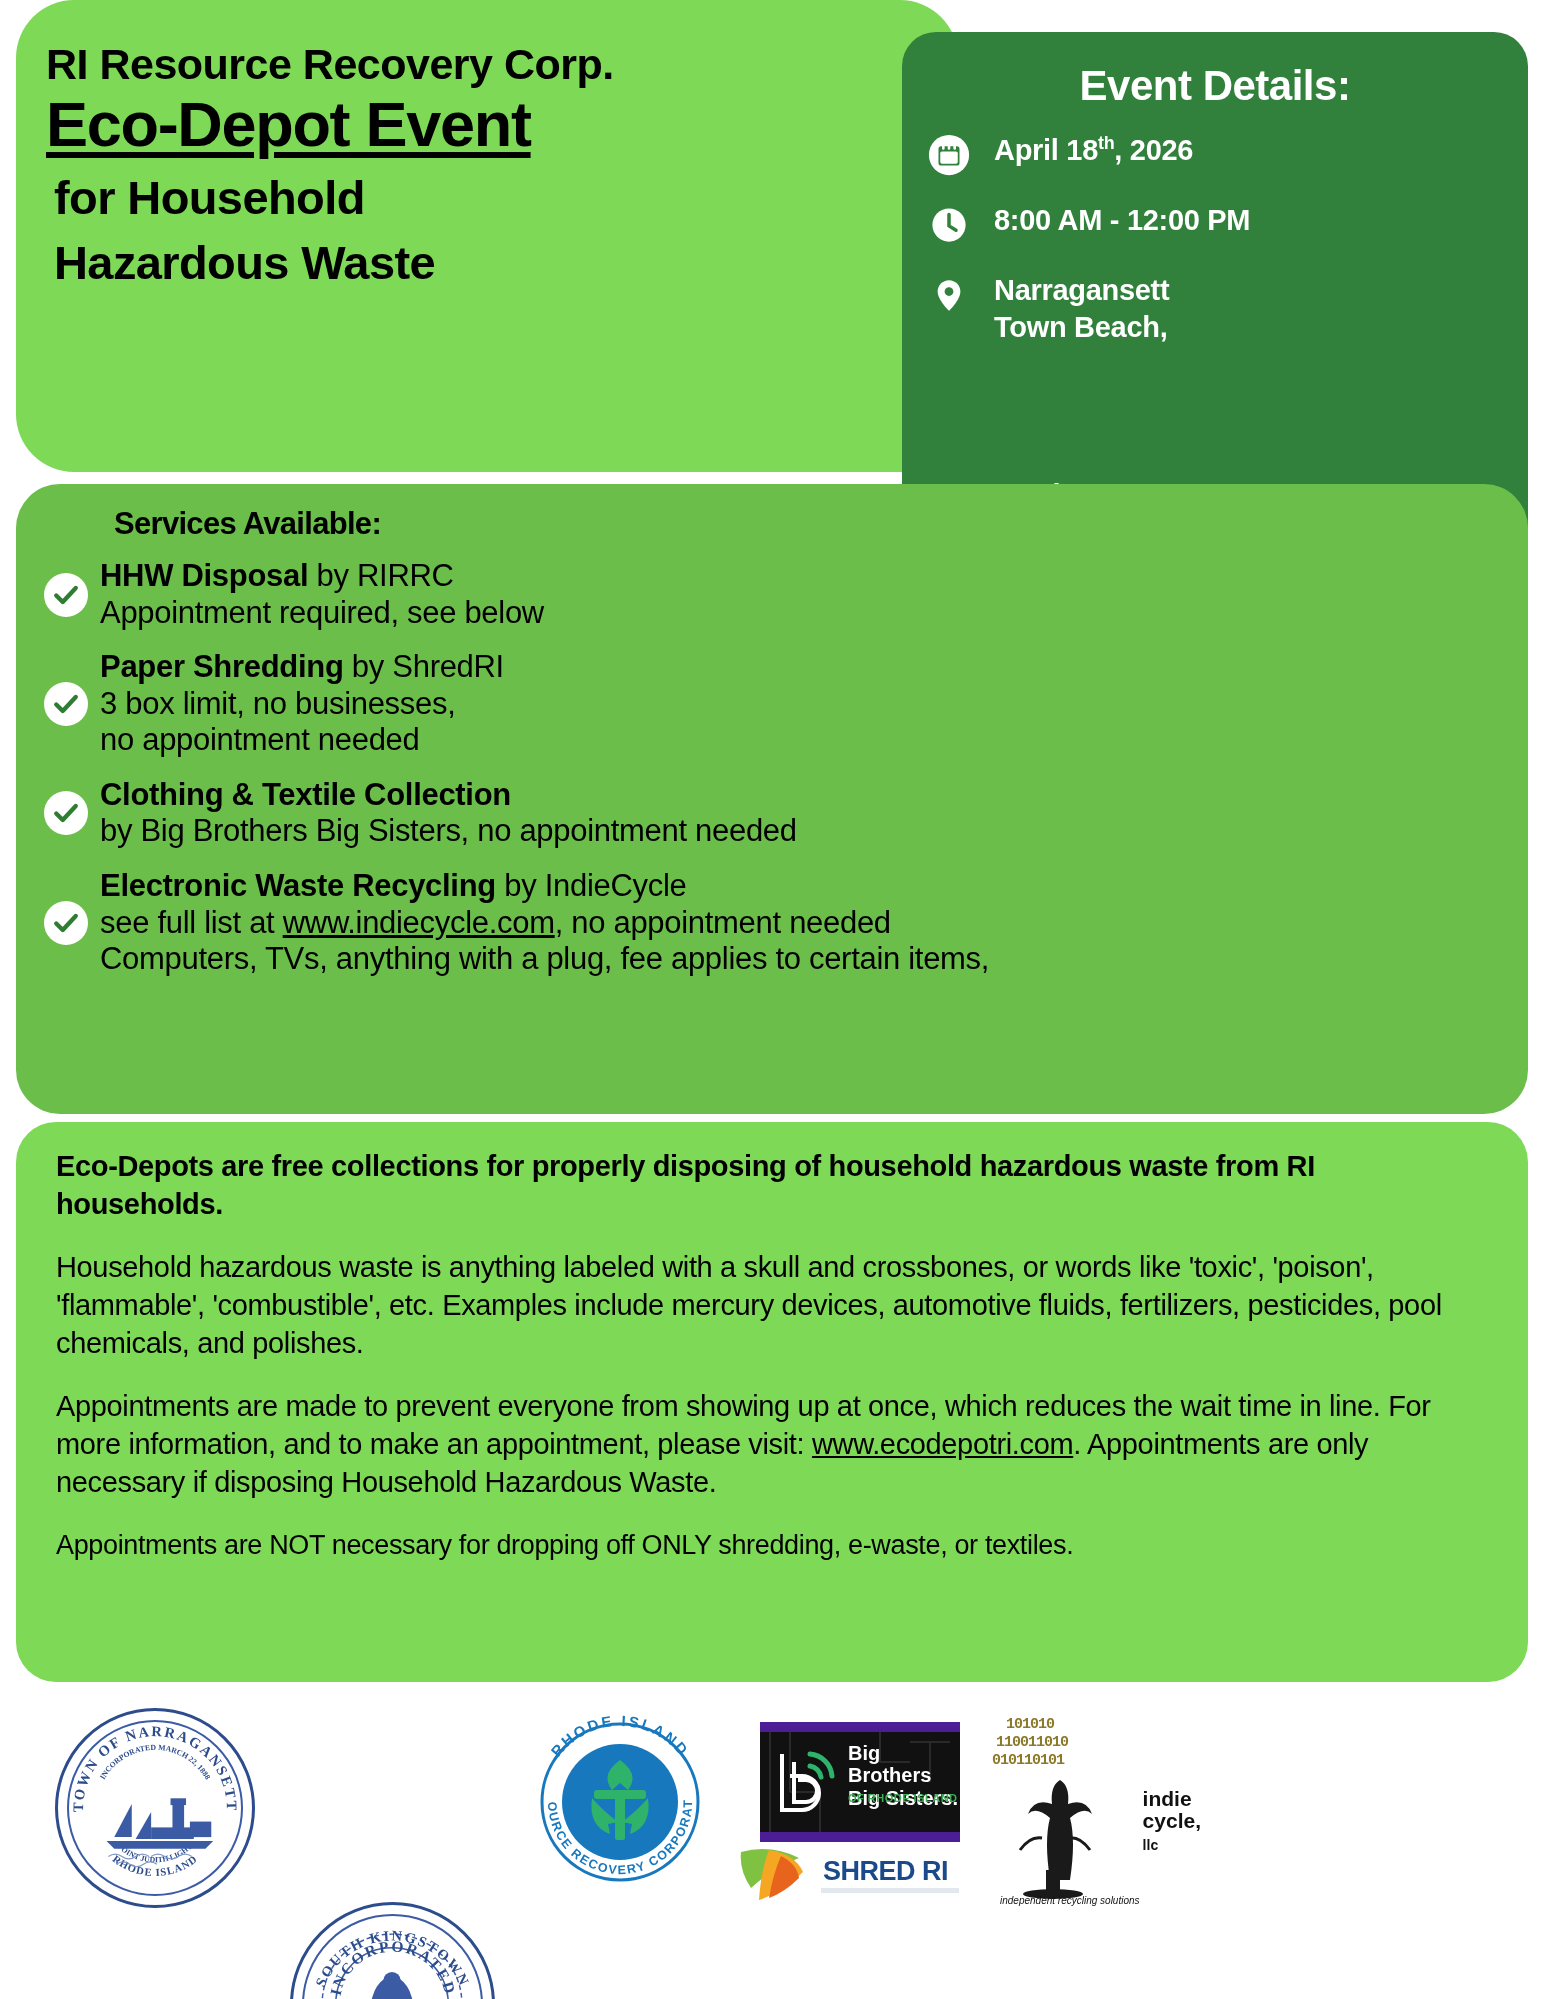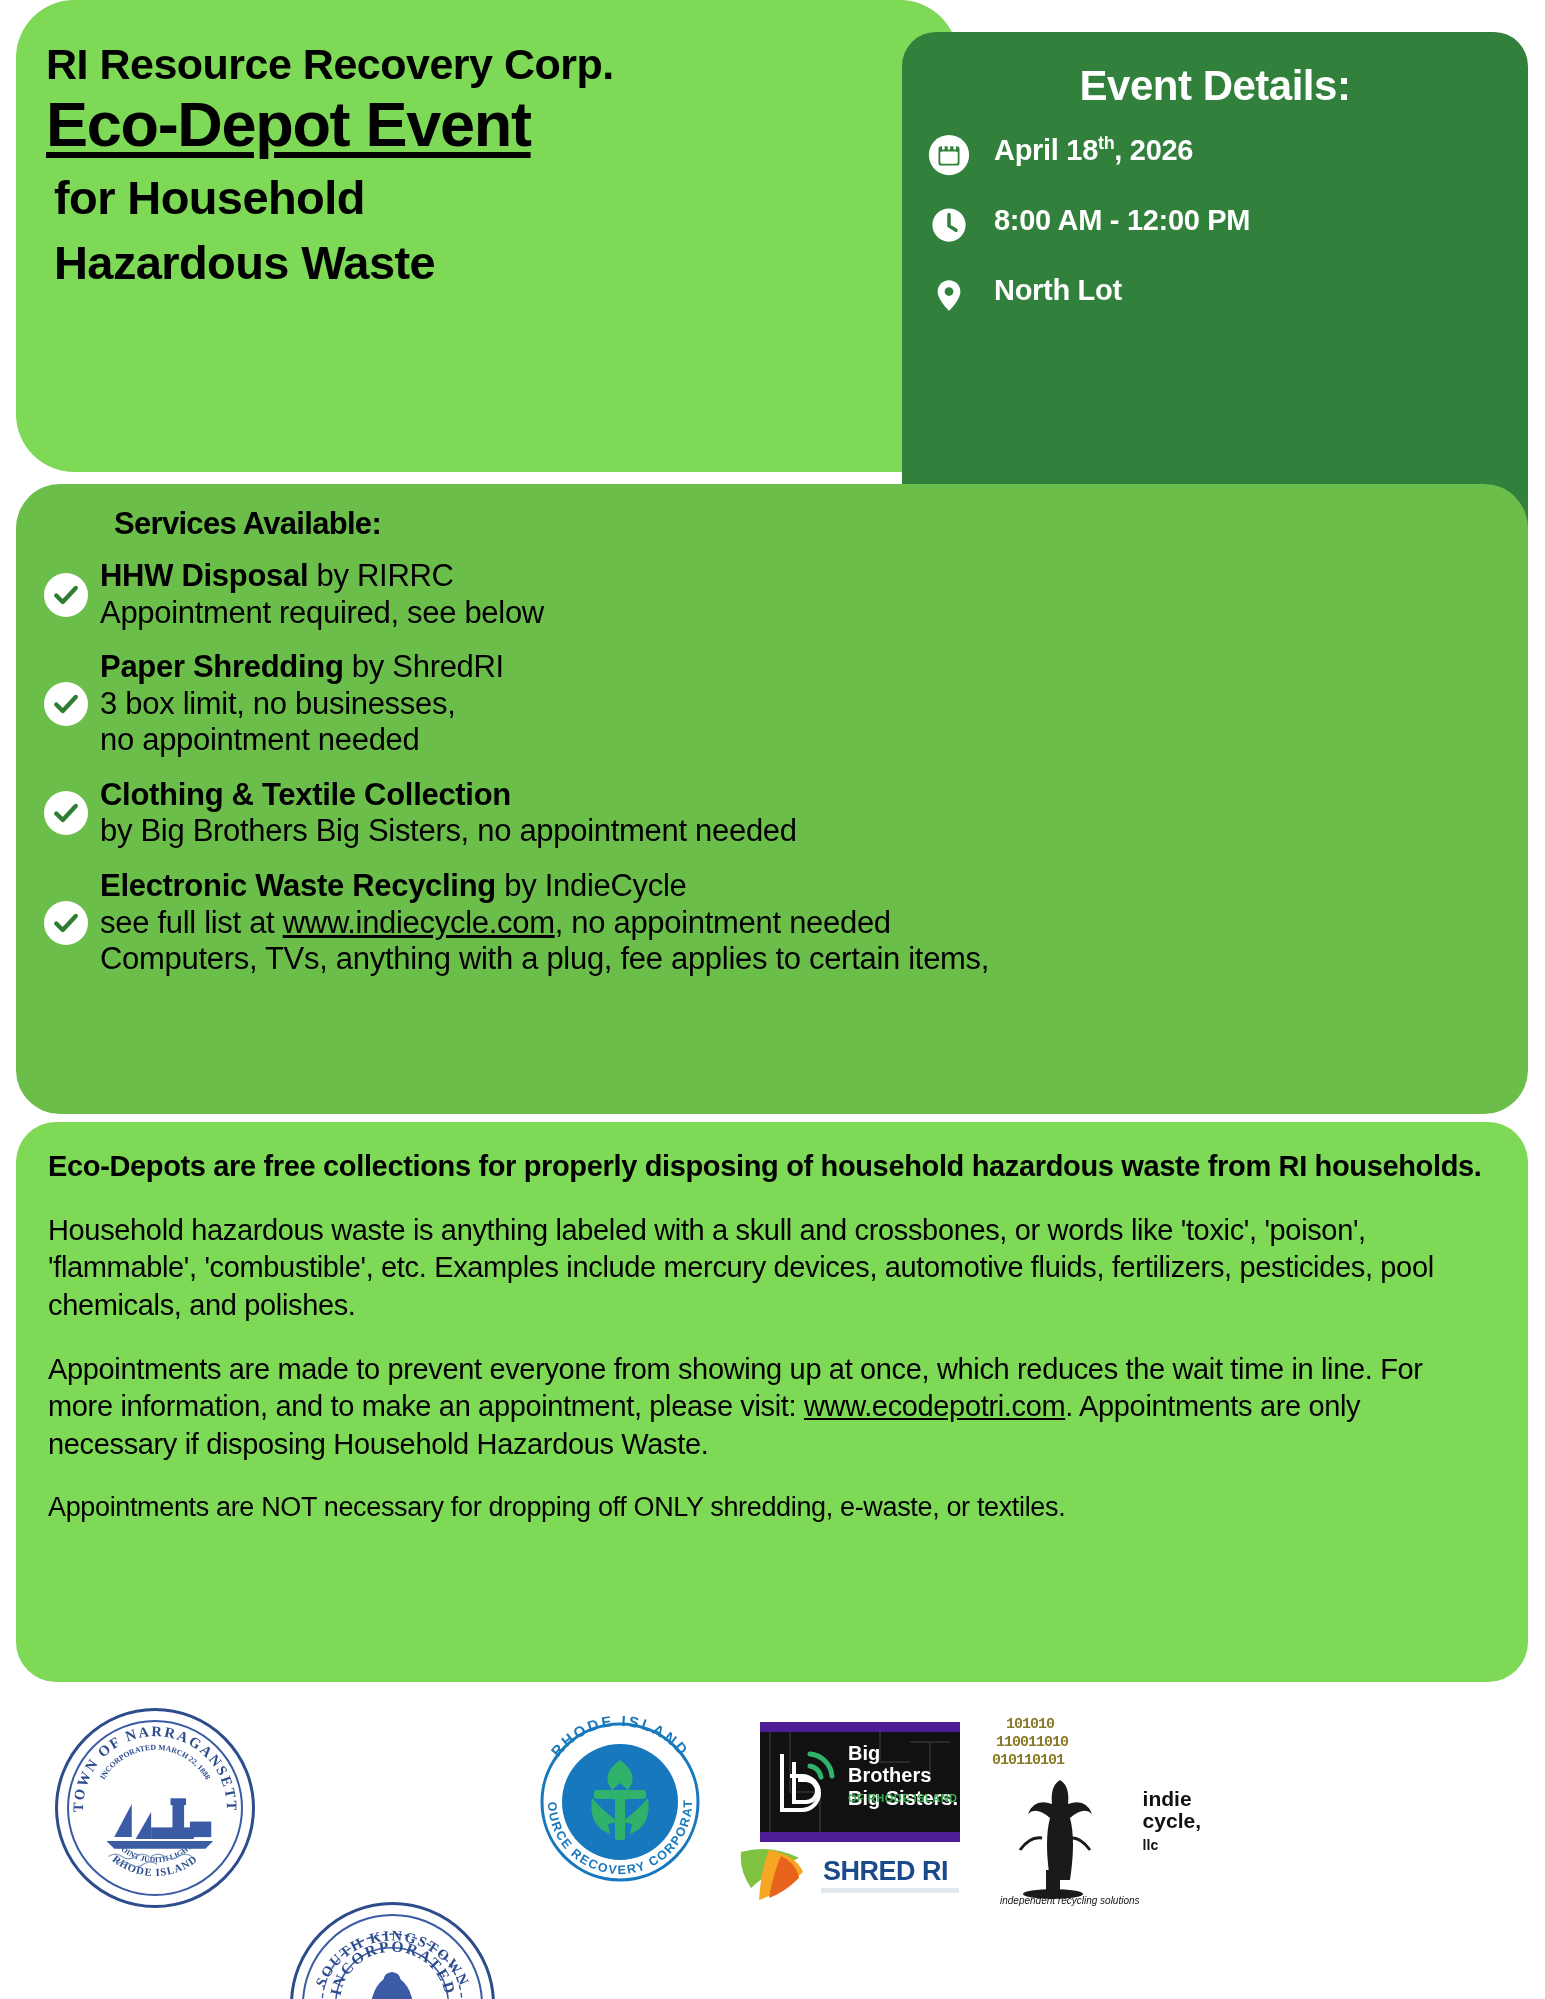--- a/index.html
+++ b/index.html
@@ -74,21 +74,21 @@
   }
   .check svg { width: 26px; height: 26px; display: block; }
   .svc-body { font-size: 31px; color: #000; line-height: 1.18; letter-spacing: -0.3px; }
   .svc-body b { font-weight: bold; }
   .svc-body .ln { display: block; }
   .svc-body u { text-decoration: underline; }
 
   
   .info {
     position: absolute; left: 16px; top: 1122px; width: 1512px; height: 560px;
-    background: #7ED957; border-radius: 40px; padding: 26px 40px 0 32px;
+    background: #7ED957; border-radius: 40px; padding: 26px 40px 0 40px;
   }
   .info p { color: #000; font-size: 29px; line-height: 1.3; margin-bottom: 26px; letter-spacing: -0.35px; }
   .info p.b { font-weight: bold; }
   .info p.small { font-size: 27px; margin-bottom: 0; }
   .info u { text-decoration: underline; }
 
   
   .logos { position: absolute; left: 0; top: 1690px; width: 1545px; height: 300px; }
   .logo { position: absolute; }
   .seal { border-radius: 50%; border: 3px solid #2C4C8C; background:#fff; position: relative; }
@@ -153,20 +153,21 @@
     </div>
 
     <div class="drow">
       <span class="dicon">
         <svg viewBox="0 0 48 48">
             <path d="M24 7c-7.2 0-13 5.8-13 13 0 9.8 13 22 13 22s13-12.2 13-22c0-7.2-5.8-13-13-13z" fill="#fff"></path>
         <circle cx="24" cy="20" r="5" fill="#31803C"></circle>
           </svg>
       </span>
       <span class="dtext">
+        <span class="l2">Narragansett Town Beach,</span>
         <span class="l2">North Lot</span>
         <span class="l2">39 Boston Neck Road,</span>
         <span class="l2">Narragansett, RI</span>
       </span>
     </div>
 
     <div class="sponsor">Sponsored by the Narragansett Public Works Department and the Narragansett/South Kingstown Recycling Program.</div>
     <div class="contact">For more information contact the Recycling Coordinator 401-789-9331 x2259.</div>
   </div>
 

